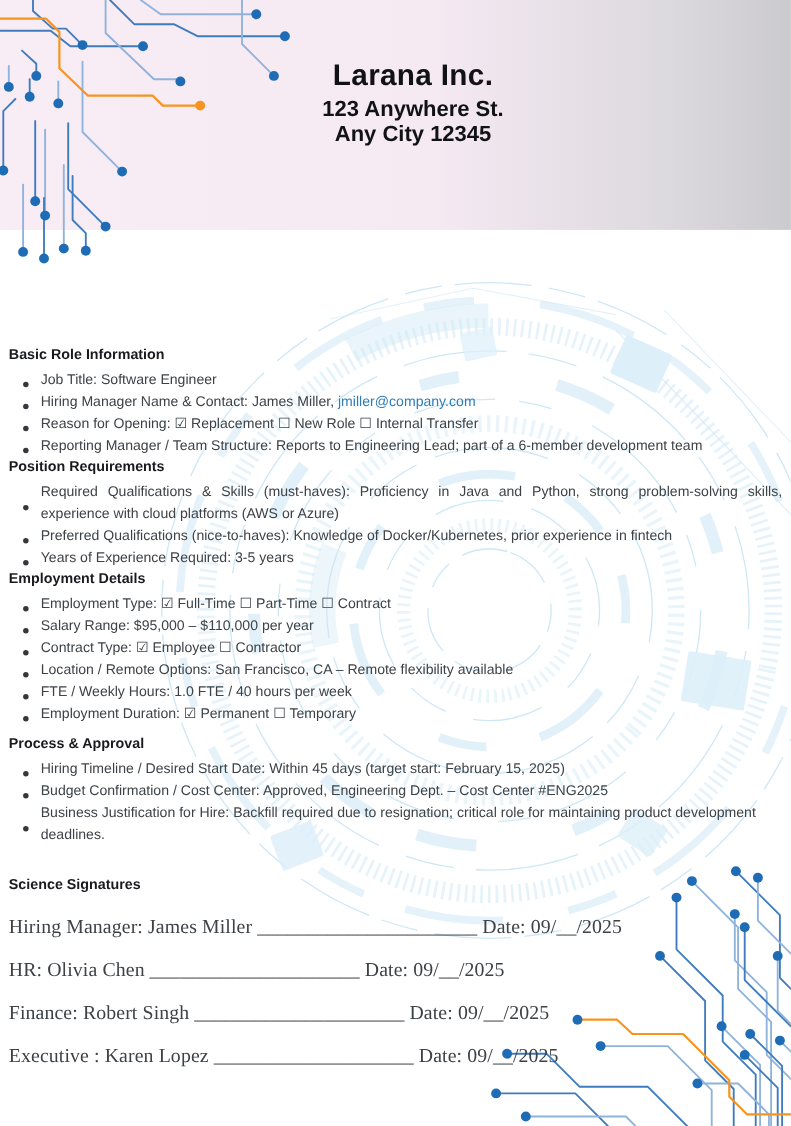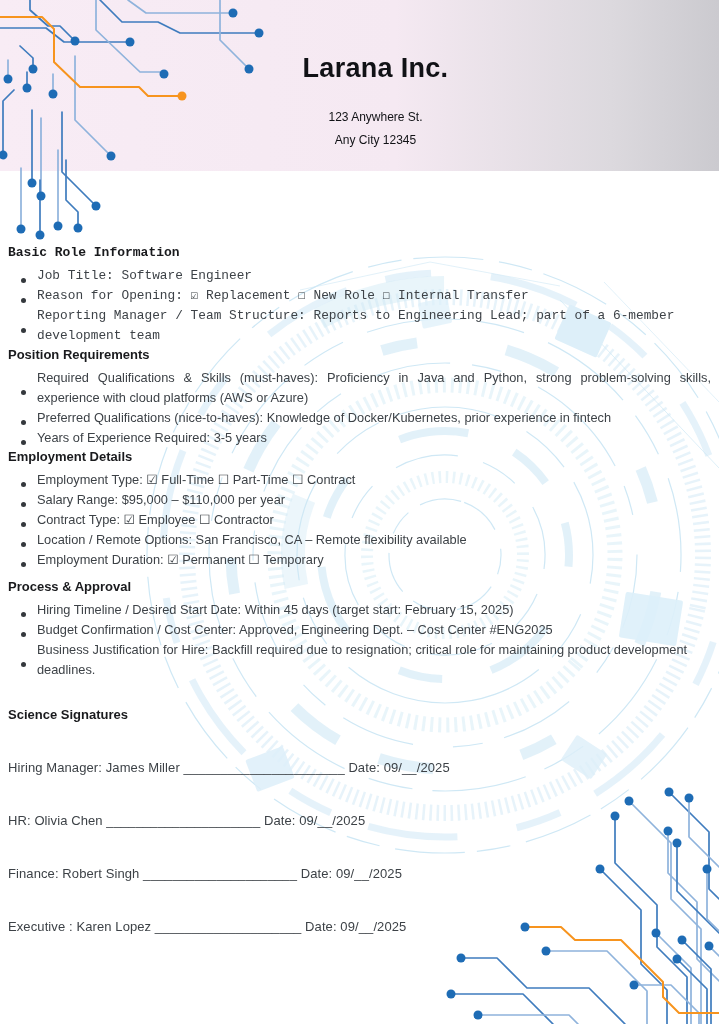--- a/index.html
+++ b/index.html
@@ -8,59 +8,59 @@
     position:relative;
     overflow:hidden;
     background:#ffffff;
     font-family:"Liberation Sans", sans-serif;
     color:#3d4247;
   }
 
   
   .banner {
     position:relative;
-    height:171px;
+    height:209px;
     background:linear-gradient(90deg,#f8ecf5 0%,#f5e9f2 55%,#dcd9de 85%,#cbcacf 100%);
     z-index:1;
   }
   .header-text {
     position:absolute;
     top:52px; left:0; right:0;
     text-align:center;
     padding-left:32px;
     color:#111216;
     z-index:2;
   }
   .company-name {
     font-size:27px;
     font-weight:bold;
     letter-spacing:0.3px;
     line-height:32px;
   }
   .address {
-    font-size:12px;
-    font-weight:normal;
+    font-size:20px;
+    font-weight:bold;
     line-height:23px;
-    margin-top:22px;
+    margin-top:4px;
   }
 
   
   .deco { position:absolute; pointer-events:none; }
   .deco-tl { top:0; left:0; z-index:3; }
   .deco-br { bottom:0; right:0; z-index:1; }
   .watermark { inset:0; z-index:0; }
 
   
   .content {
     position:relative;
     z-index:2;
     padding:0 8px;
   }
   .section { margin-top:0; }
-  .section.first { margin-top:73px;font-family:Liberation Mono, monospace; }
+  .section.first { margin-top:104px; }
   .section-title {
     font-size:13px;
     font-weight:bold;
     color:#191a1d;
     line-height:17px;
     margin-bottom:5px;
   }
   .bullets { list-style:none; }
   .bullet-row {
     display:flex;
@@ -76,24 +76,25 @@
     background:#34383d;
     margin:8px 11px 0 0;
   }
   .btext { flex:1; }
   .justify .btext { text-align:justify; }
   .email-link { color:#2f7cb6; text-decoration:none; cursor:pointer; }
 
   
   .signatures { margin-top:26px; }
   .sig-row {
-    font-size:13px;
+    font-size:18px;
     line-height:17px;
-    margin-top:36px;
+    margin-top:22px;
     white-space:nowrap;
+    font-family:Liberation Serif, serif;
   }
   .sig-row span { letter-spacing:0.1px; }
 </style>
 </head>
 <body>
 
 <svg class="deco watermark" width="719" height="1024" viewBox="0 0 719 1024" aria-hidden="true">
   <g fill="none" stroke="#cfe8f5">
     <circle cx="445" cy="555" r="298" stroke-width="1.2" stroke-dasharray="70 16 34 12" transform="rotate(10 445 555)"></circle>
     <circle cx="445" cy="555" r="282" stroke-width="7" stroke-dasharray="46 60 90 40" opacity="0.55" transform="rotate(-30 445 555)"></circle>
@@ -226,20 +227,24 @@
 
   <section class="section first">
     <h2 class="section-title">Basic Role Information</h2>
     <ul class="bullets">
       <li class="bullet-row">
         <span class="bullet-dot"></span>
         <span class="btext">Job Title: Software Engineer</span>
       </li>
       <li class="bullet-row">
         <span class="bullet-dot"></span>
+        <span class="btext"><span>Hiring Manager Name &amp; Contact: James Miller, </span><a class="email-link">jmiller@company.com</a></span>
+      </li>
+      <li class="bullet-row">
+        <span class="bullet-dot"></span>
         <span class="btext">Reason for Opening: ☑ Replacement ☐ New Role ☐ Internal Transfer</span>
       </li>
       <li class="bullet-row">
         <span class="bullet-dot"></span>
         <span class="btext">Reporting Manager / Team Structure: Reports to Engineering Lead; part of a 6-member development team</span>
       </li>
     </ul>
   </section>
 
   <section class="section">
@@ -274,20 +279,24 @@
       <li class="bullet-row">
         <span class="bullet-dot"></span>
         <span class="btext">Contract Type: ☑ Employee ☐ Contractor</span>
       </li>
       <li class="bullet-row">
         <span class="bullet-dot"></span>
         <span class="btext">Location / Remote Options: San Francisco, CA – Remote flexibility available</span>
       </li>
       <li class="bullet-row">
         <span class="bullet-dot"></span>
+        <span class="btext">FTE / Weekly Hours: 1.0 FTE / 40 hours per week</span>
+      </li>
+      <li class="bullet-row">
+        <span class="bullet-dot"></span>
         <span class="btext">Employment Duration: ☑ Permanent ☐ Temporary</span>
       </li>
     </ul>
   </section>
 
   <section class="section" style="margin-top:8px;">
     <h2 class="section-title">Process &amp; Approval</h2>
     <ul class="bullets">
       <li class="bullet-row">
         <span class="bullet-dot"></span>

